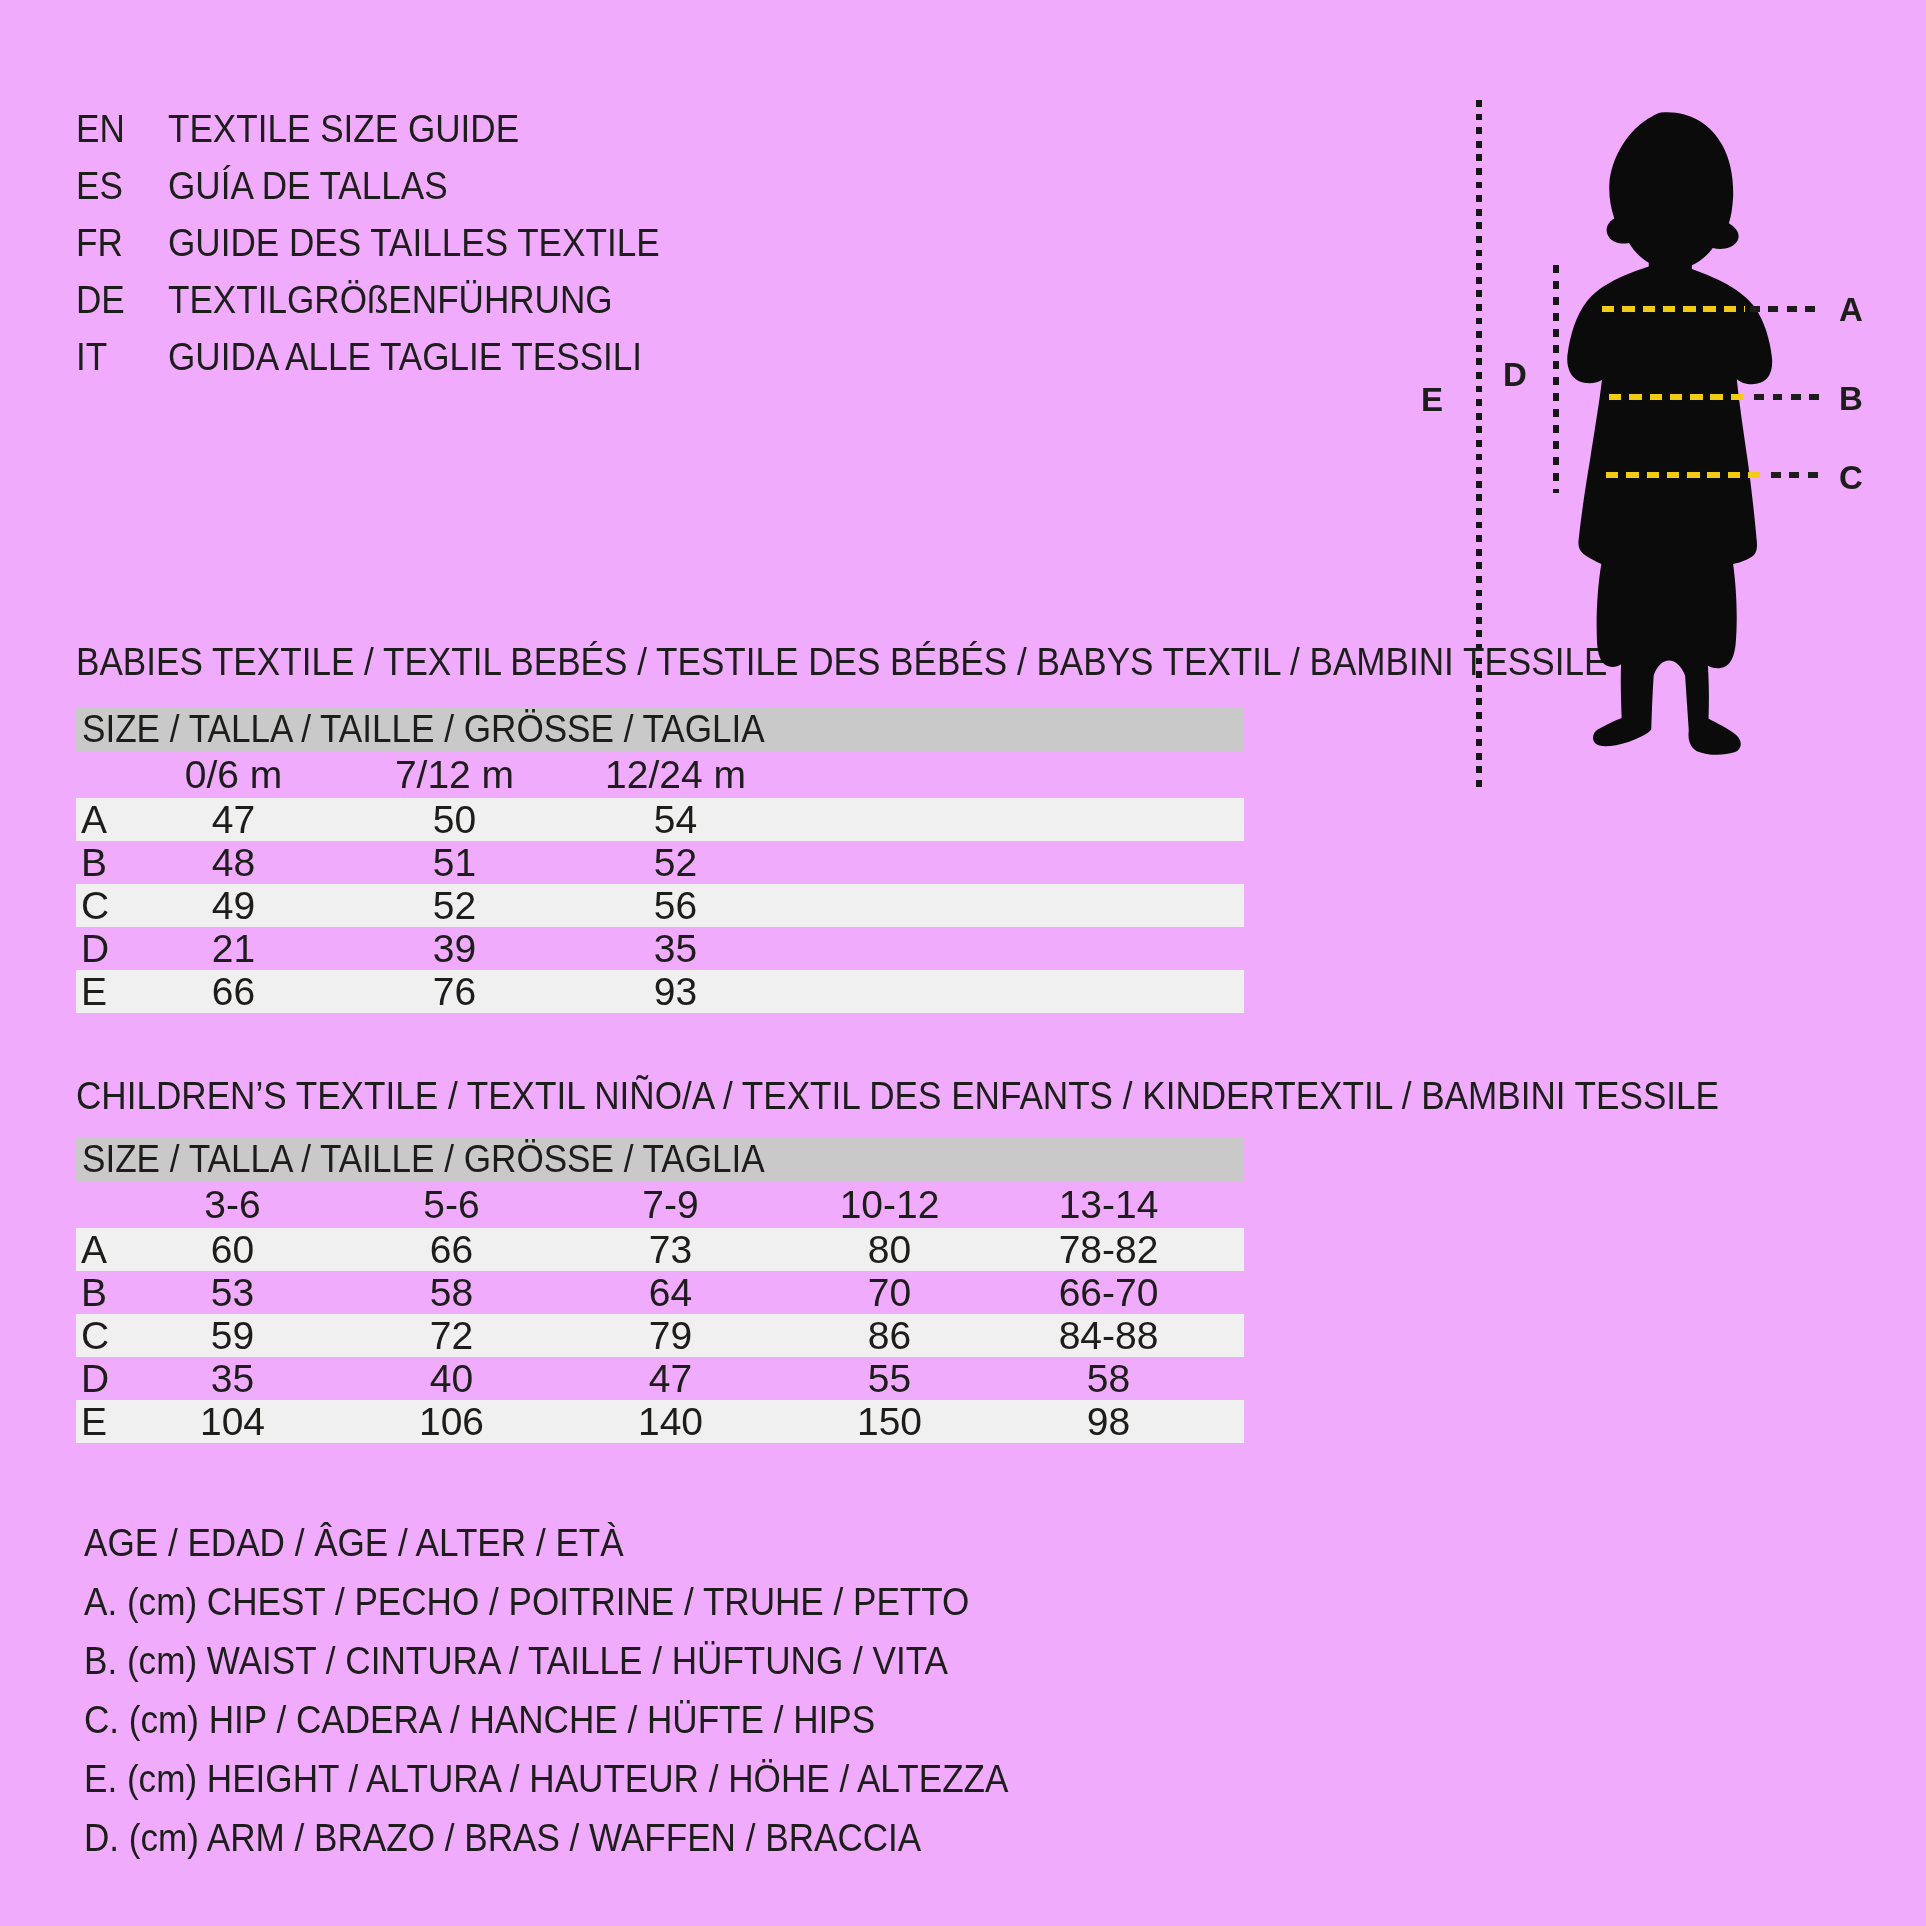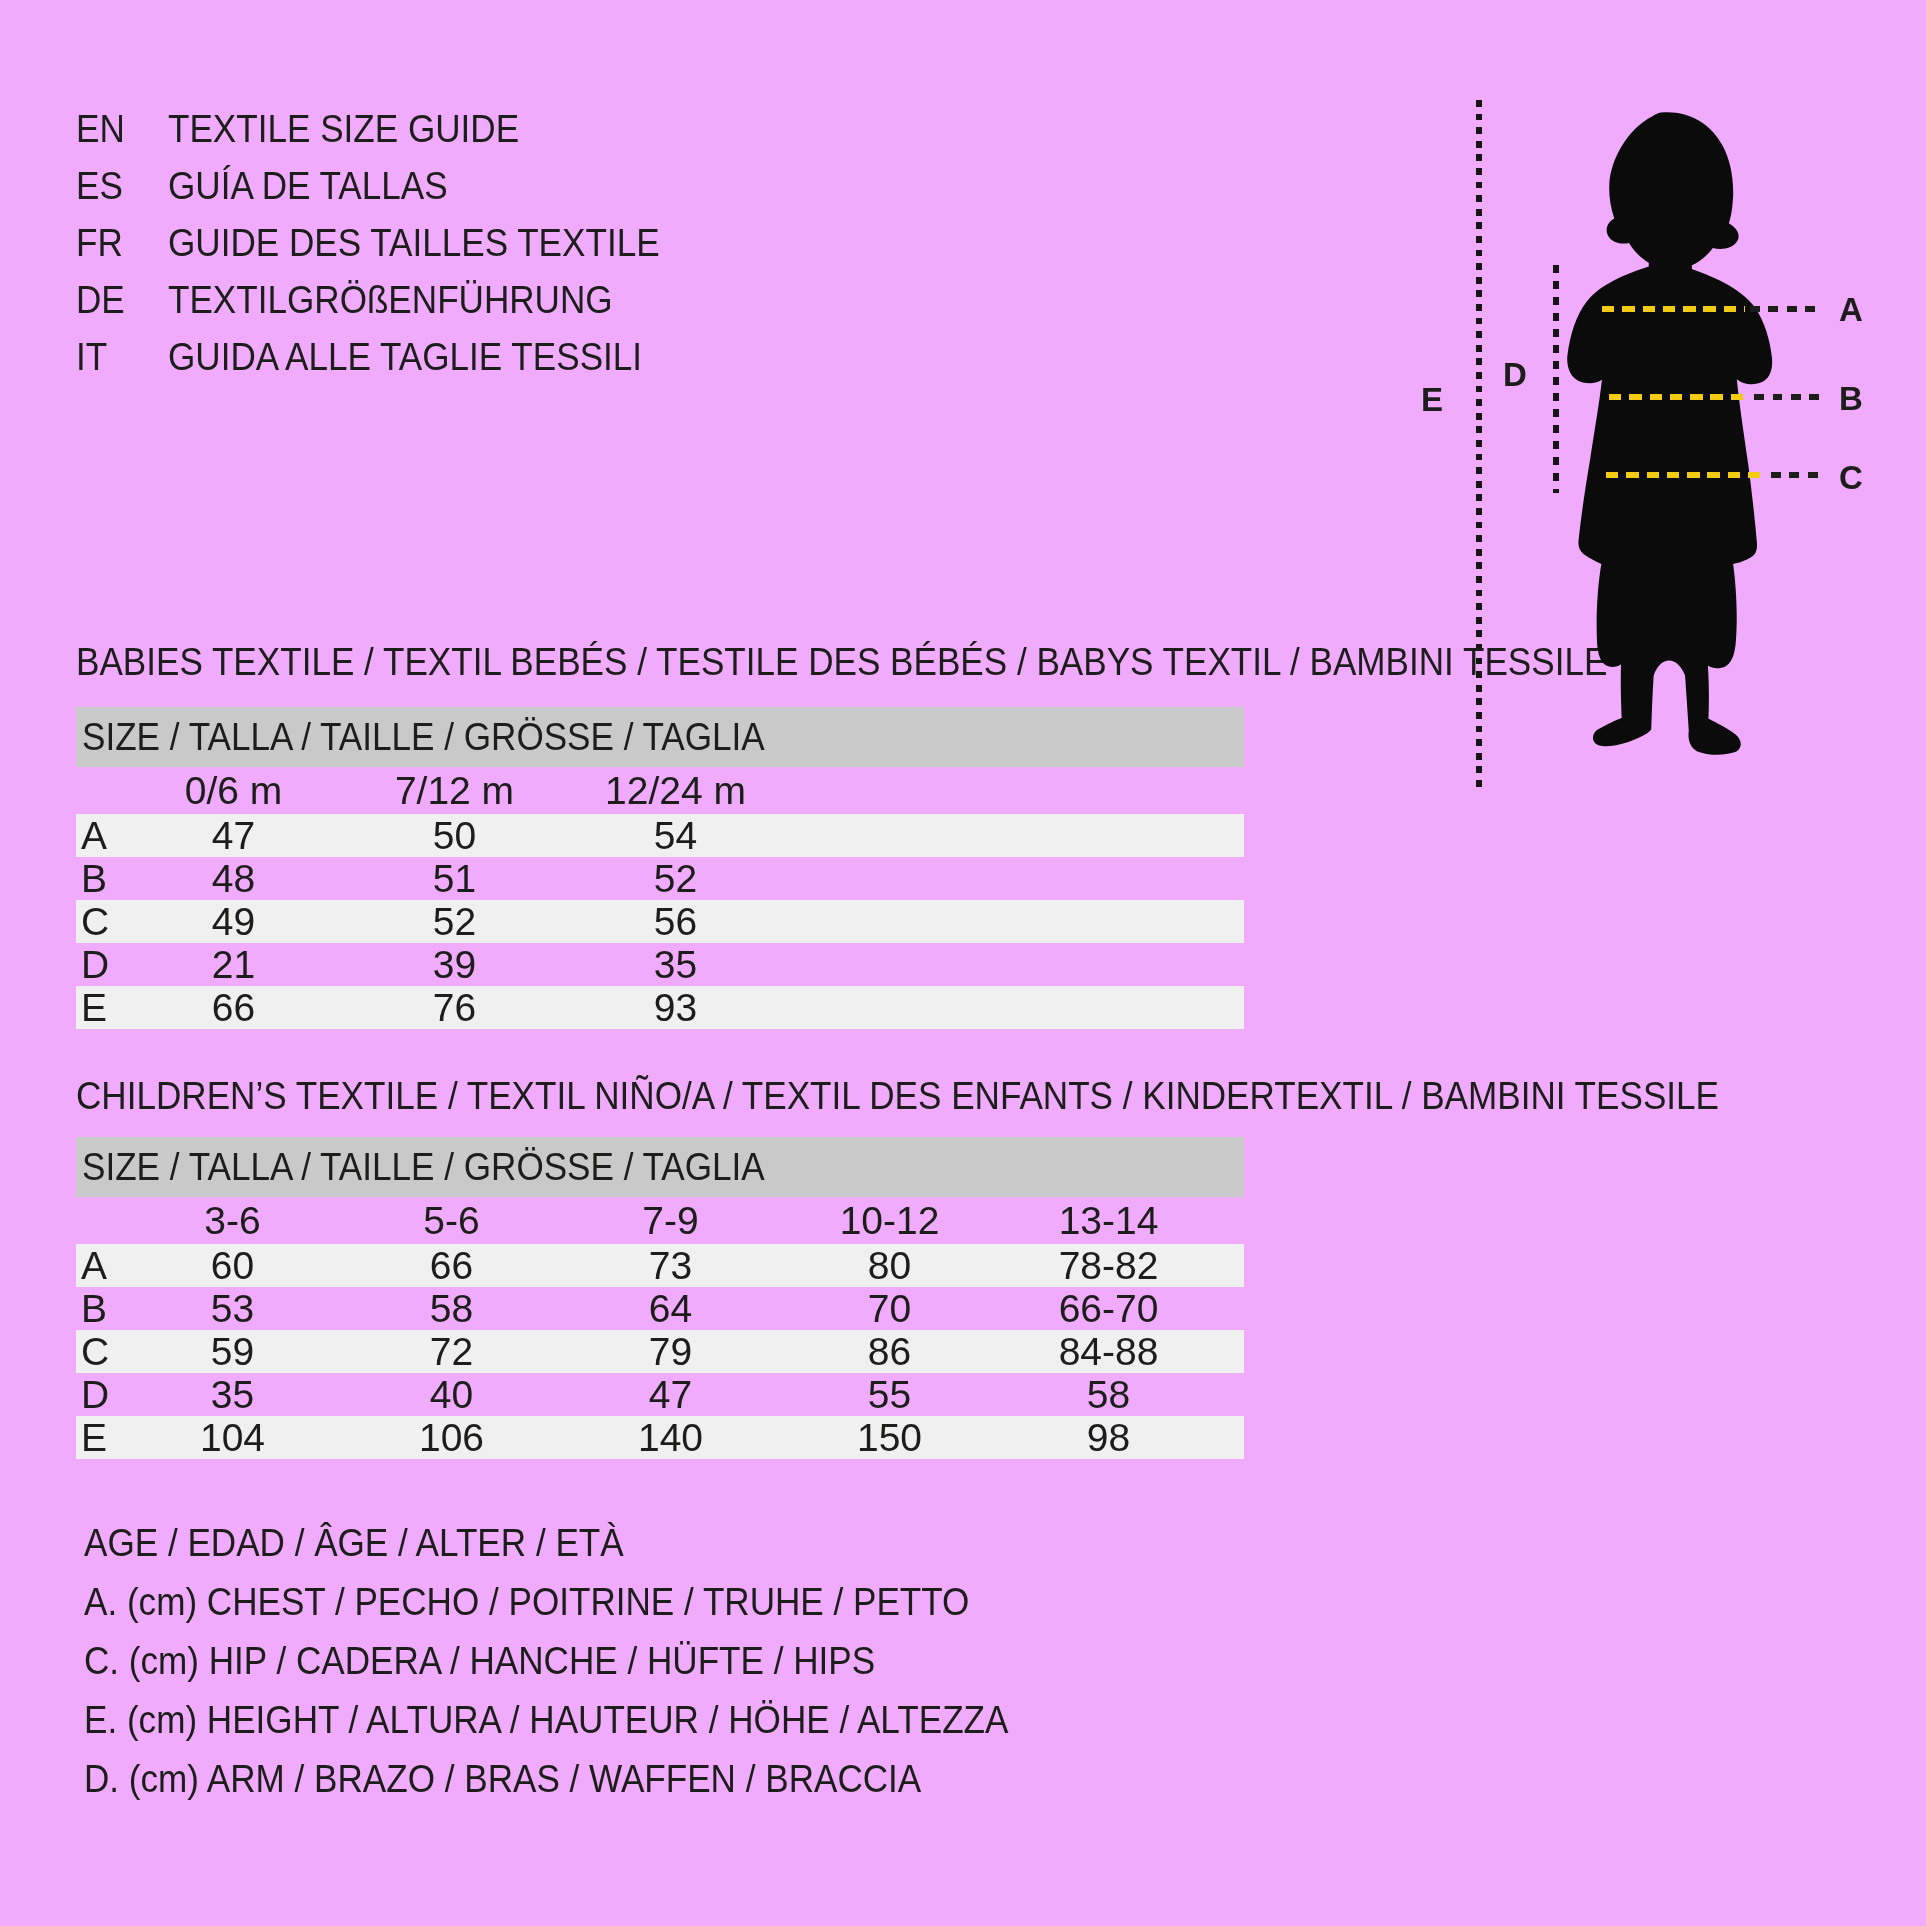--- a/index.html
+++ b/index.html
@@ -53,21 +53,21 @@
   
   .sec-title { position: absolute; left: 76px; height: 43px; line-height: 43px; font-size: 39px; }
   .title-babies { top: 640px; }
   .title-children { top: 1074px; }
 
   
   .size-table { position: absolute; left: 76px; width: 1168px; font-size: 39px; }
   .tbl-babies { top: 707px; }
   .tbl-children { top: 1137px; }
   .size-bar {
-    height: 60px; background: #c9c9c9; display: flex; align-items: center;
+    height: 44px; background: #c9c9c9; display: flex; align-items: center;
     padding-left: 6.2px; box-sizing: border-box;
   }
   .grid-b { display: grid; grid-template-columns: 47px repeat(3, 221px); }
   .grid-c { display: grid; grid-template-columns: 47px repeat(5, 219px); }
   .thead-row { height: 47px; }
   .trow { height: 43px; }
   .trow.stripe { background: #f0f0f0; }
   .grid-b > div, .grid-c > div { display: flex; align-items: center; justify-content: center; }
   .grid-b > .cell-label, .grid-c > .cell-label { justify-content: flex-start; padding-left: 5px; box-sizing: border-box; }
 
@@ -282,20 +282,23 @@
   </div>
 
   <section class="legend">
     <div class="legend-line">
         <span class="cond">AGE / EDAD / ÂGE / ALTER / ETÀ</span>
       </div>
     <div class="legend-line">
         <span class="cond">A. (cm) CHEST / PECHO / POITRINE / TRUHE / PETTO</span>
       </div>
     <div class="legend-line">
+        <span class="cond">B. (cm) WAIST / CINTURA / TAILLE / HÜFTUNG / VITA</span>
+      </div>
+    <div class="legend-line">
         <span class="cond">C. (cm) HIP / CADERA / HANCHE / HÜFTE / HIPS</span>
       </div>
     <div class="legend-line">
         <span class="cond">E. (cm) HEIGHT / ALTURA / HAUTEUR / HÖHE / ALTEZZA</span>
       </div>
     <div class="legend-line">
         <span class="cond">D. (cm) ARM / BRAZO / BRAS / WAFFEN / BRACCIA</span>
       </div>
   </section>
 

